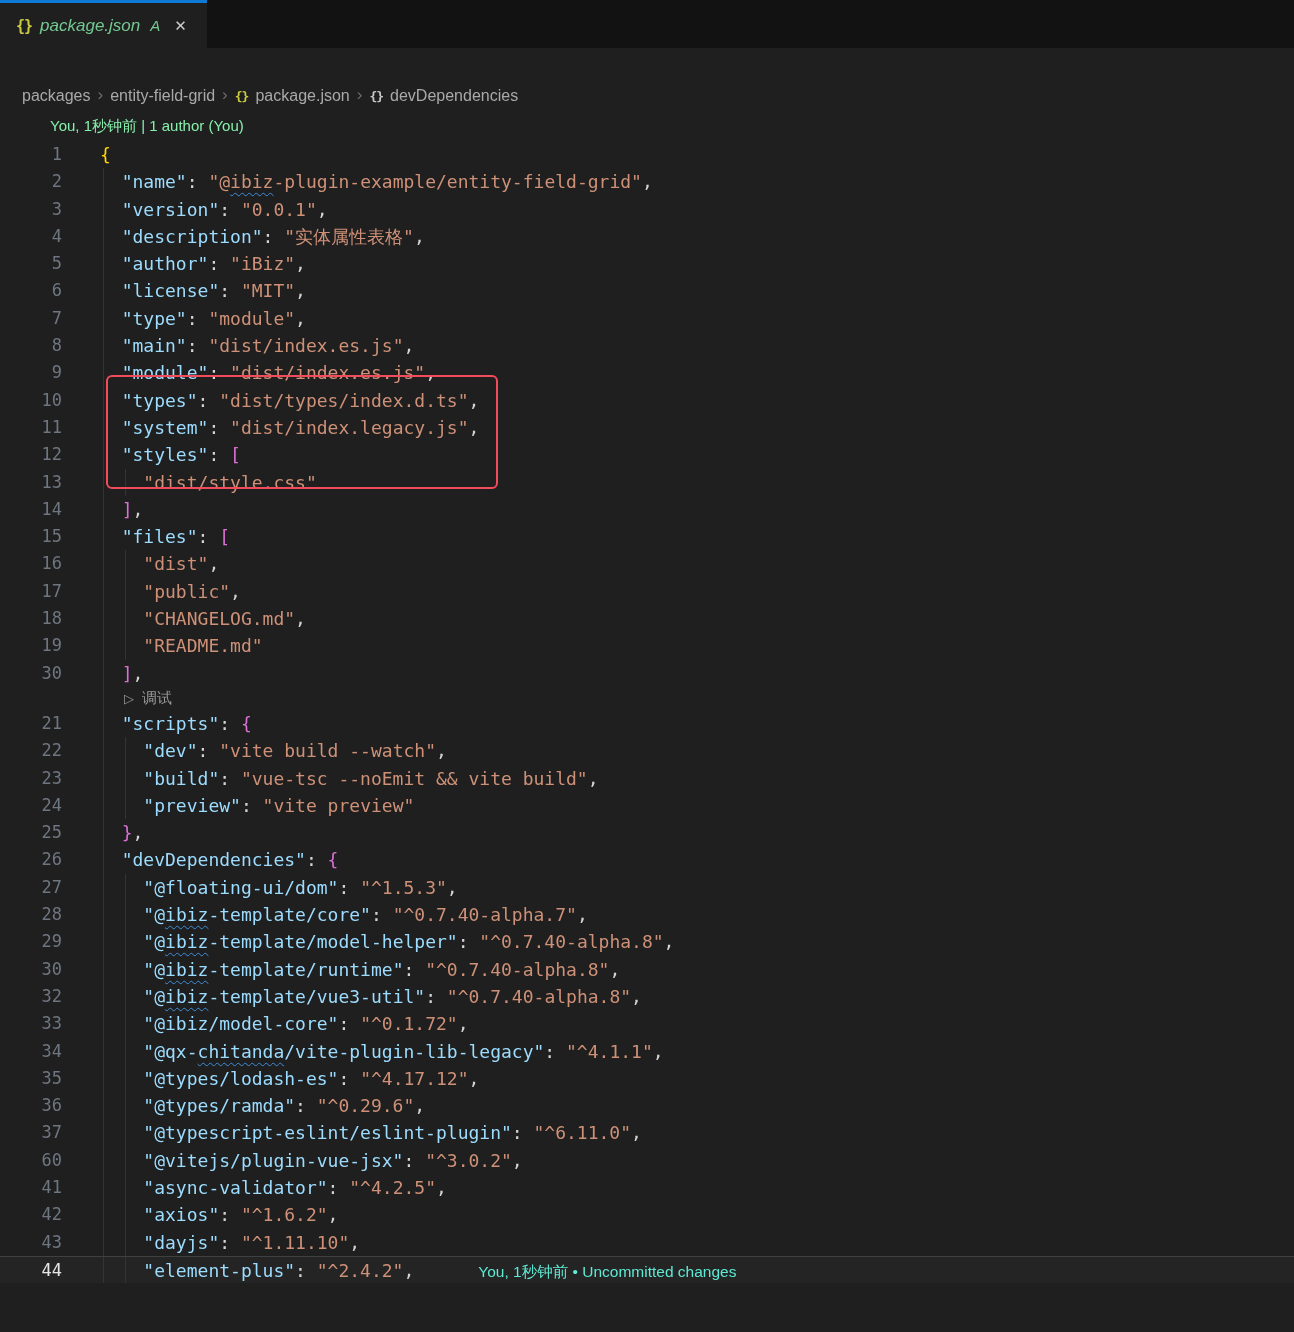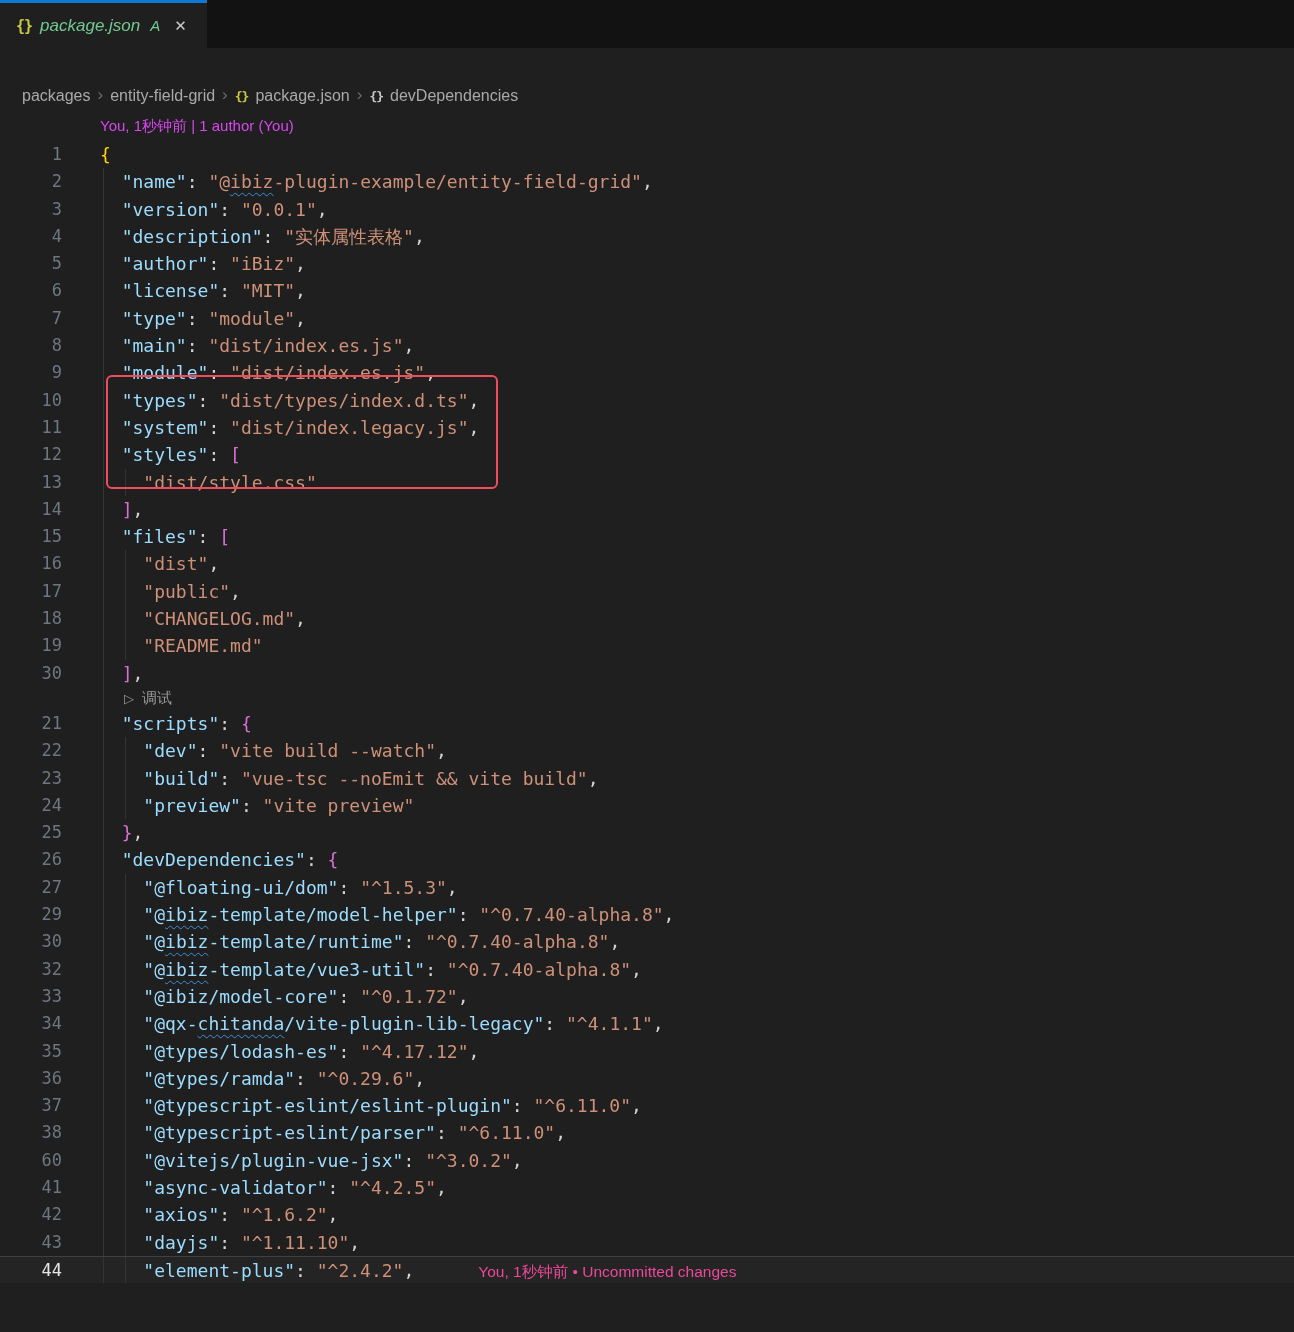--- a/index.html
+++ b/index.html
@@ -20,42 +20,42 @@
   .breadcrumb { height:32px; display:flex; align-items:center; padding-left:22px;
                 color:#a9a9a9; font-size:16px; gap:7px; background:#1f1f1f;margin-top:32px; }
   .bsep { color:#6e6e6e; font-size:17px; transform:translateY(-1px); }
   .bicon { font-family:"DejaVu Sans Mono", monospace; font-weight:bold; font-size:13px;
            letter-spacing:-1px; }
   .bicon.yellow { color:#cbcb41; }
   .bicon.gray { color:#c8c8c8; }
 
   
   .editor { position:relative; font-family:"DejaVu Sans Mono", monospace; }
-  .lenstop { height:29px; padding-left:100px; display:flex; align-items:center;
-             color:#d946ef; font-size:15px; font-family:"Liberation Sans", sans-serif;
+  .lenstop { height:29px; padding-left:50px; display:flex; align-items:center;
+             color:#86efac; font-size:15px; font-family:"Liberation Sans", sans-serif;
              cursor:pointer; }
   .row { position:relative; height:27.3px; display:flex; font-size:18px;
          line-height:27.3px; white-space:pre; }
   .row.cur { background:#242424; border-top:1px solid #404040; }
   .ln { width:62px; text-align:right; color:#6e7681; flex:none; font-size:17px; }
   .row.cur .ln { color:#e5e5e5; }
   .code { flex:1; padding-left:38px; }
   .guide { position:absolute; top:0; bottom:0; width:1px; background:#343434; }
   .g1 { left:103px; } .g2 { left:125px; }
 
   .t.w  { color:#d4d4d4; }
   .t.p  { color:#d4d4d4; }
   .t.k  { color:#9cdcfe; }
   .t.s  { color:#ce9178; }
   .t.b1 { color:#ffd700; }
   .t.b2 { color:#da70d6; }
   .t.ks { color:#9cdcfe; text-decoration:underline wavy #3e8fd9 1px; text-underline-offset:4px; }
   .t.ss { color:#ce9178; text-decoration:underline wavy #3e8fd9 1px; text-underline-offset:4px; }
 
-  .blame { color:#ec4899; font-family:"Liberation Sans", sans-serif; font-size:15.5px;
+  .blame { color:#5eead4; font-family:"Liberation Sans", sans-serif; font-size:15.5px;
            margin-left:64px; }
 
   .lensrow { position:relative; height:23px; display:flex; align-items:center;
              padding-left:124px; gap:8px; color:#999999; font-size:15px;
              font-family:"Liberation Sans", sans-serif; cursor:pointer; }
   .lplay { font-size:13px; color:#999999; }
 
   
   .redbox { position:absolute; left:106px; top:375px; width:392px; height:114px;
             border:2.5px solid #f14c5c; border-radius:6px; z-index:5; pointer-events:none; }
@@ -112,29 +112,29 @@
         <span class="lplay">▷</span>
         <span class="llabel">调试</span>
       </div>
       <div class="row"><span class="guide g1"></span><span class="ln">21</span><span class="code"><span class="t w">  </span><span class="t k">"scripts"</span><span class="t p">: </span><span class="t b2">{</span></span></div>
       <div class="row"><span class="guide g1"></span><span class="guide g2"></span><span class="ln">22</span><span class="code"><span class="t w">    </span><span class="t k">"dev"</span><span class="t p">: </span><span class="t s">"vite build --watch"</span><span class="t p">,</span></span></div>
       <div class="row"><span class="guide g1"></span><span class="guide g2"></span><span class="ln">23</span><span class="code"><span class="t w">    </span><span class="t k">"build"</span><span class="t p">: </span><span class="t s">"vue-tsc --noEmit &amp;&amp; vite build"</span><span class="t p">,</span></span></div>
       <div class="row"><span class="guide g1"></span><span class="guide g2"></span><span class="ln">24</span><span class="code"><span class="t w">    </span><span class="t k">"preview"</span><span class="t p">: </span><span class="t s">"vite preview"</span></span></div>
       <div class="row"><span class="guide g1"></span><span class="ln">25</span><span class="code"><span class="t w">  </span><span class="t b2">}</span><span class="t p">,</span></span></div>
       <div class="row"><span class="guide g1"></span><span class="ln">26</span><span class="code"><span class="t w">  </span><span class="t k">"devDependencies"</span><span class="t p">: </span><span class="t b2">{</span></span></div>
       <div class="row"><span class="guide g1"></span><span class="guide g2"></span><span class="ln">27</span><span class="code"><span class="t w">    </span><span class="t k">"@floating-ui/dom"</span><span class="t p">: </span><span class="t s">"^1.5.3"</span><span class="t p">,</span></span></div>
+      <div class="row"><span class="guide g1"></span><span class="guide g2"></span><span class="ln">28</span><span class="code"><span class="t w">    </span><span class="t k">"@</span><span class="t ks">ibiz</span><span class="t k">-template/core"</span><span class="t p">: </span><span class="t s">"^0.7.40-alpha.7"</span><span class="t p">,</span></span></div>
       <div class="row"><span class="guide g1"></span><span class="guide g2"></span><span class="ln">29</span><span class="code"><span class="t w">    </span><span class="t k">"@</span><span class="t ks">ibiz</span><span class="t k">-template/model-helper"</span><span class="t p">: </span><span class="t s">"^0.7.40-alpha.8"</span><span class="t p">,</span></span></div>
       <div class="row"><span class="guide g1"></span><span class="guide g2"></span><span class="ln">30</span><span class="code"><span class="t w">    </span><span class="t k">"@</span><span class="t ks">ibiz</span><span class="t k">-template/runtime"</span><span class="t p">: </span><span class="t s">"^0.7.40-alpha.8"</span><span class="t p">,</span></span></div>
       <div class="row"><span class="guide g1"></span><span class="guide g2"></span><span class="ln">32</span><span class="code"><span class="t w">    </span><span class="t k">"@</span><span class="t ks">ibiz</span><span class="t k">-template/vue3-util"</span><span class="t p">: </span><span class="t s">"^0.7.40-alpha.8"</span><span class="t p">,</span></span></div>
       <div class="row"><span class="guide g1"></span><span class="guide g2"></span><span class="ln">33</span><span class="code"><span class="t w">    </span><span class="t k">"@ibiz/model-core"</span><span class="t p">: </span><span class="t s">"^0.1.72"</span><span class="t p">,</span></span></div>
       <div class="row"><span class="guide g1"></span><span class="guide g2"></span><span class="ln">34</span><span class="code"><span class="t w">    </span><span class="t k">"@qx-</span><span class="t ks">chitanda</span><span class="t k">/vite-plugin-lib-legacy"</span><span class="t p">: </span><span class="t s">"^4.1.1"</span><span class="t p">,</span></span></div>
       <div class="row"><span class="guide g1"></span><span class="guide g2"></span><span class="ln">35</span><span class="code"><span class="t w">    </span><span class="t k">"@types/lodash-es"</span><span class="t p">: </span><span class="t s">"^4.17.12"</span><span class="t p">,</span></span></div>
       <div class="row"><span class="guide g1"></span><span class="guide g2"></span><span class="ln">36</span><span class="code"><span class="t w">    </span><span class="t k">"@types/ramda"</span><span class="t p">: </span><span class="t s">"^0.29.6"</span><span class="t p">,</span></span></div>
       <div class="row"><span class="guide g1"></span><span class="guide g2"></span><span class="ln">37</span><span class="code"><span class="t w">    </span><span class="t k">"@typescript-eslint/eslint-plugin"</span><span class="t p">: </span><span class="t s">"^6.11.0"</span><span class="t p">,</span></span></div>
-      <div class="row"><span class="guide g1"></span><span class="guide g2"></span><span class="ln">38</span><span class="code"><span class="t w">    </span><span class="t k">"@typescript-eslint/parser"</span><span class="t p">: </span><span class="t s">"^6.11.0"</span><span class="t p">,</span></span></div>
       <div class="row"><span class="guide g1"></span><span class="guide g2"></span><span class="ln">60</span><span class="code"><span class="t w">    </span><span class="t k">"@vitejs/plugin-vue-jsx"</span><span class="t p">: </span><span class="t s">"^3.0.2"</span><span class="t p">,</span></span></div>
       <div class="row"><span class="guide g1"></span><span class="guide g2"></span><span class="ln">41</span><span class="code"><span class="t w">    </span><span class="t k">"async-validator"</span><span class="t p">: </span><span class="t s">"^4.2.5"</span><span class="t p">,</span></span></div>
       <div class="row"><span class="guide g1"></span><span class="guide g2"></span><span class="ln">42</span><span class="code"><span class="t w">    </span><span class="t k">"axios"</span><span class="t p">: </span><span class="t s">"^1.6.2"</span><span class="t p">,</span></span></div>
       <div class="row"><span class="guide g1"></span><span class="guide g2"></span><span class="ln">43</span><span class="code"><span class="t w">    </span><span class="t k">"dayjs"</span><span class="t p">: </span><span class="t s">"^1.11.10"</span><span class="t p">,</span></span></div>
       <div class="row cur"><span class="guide g1"></span><span class="guide g2"></span><span class="ln">44</span><span class="code"><span class="t w">    </span><span class="t k">"element-plus"</span><span class="t p">: </span><span class="t s">"^2.4.2"</span><span class="t p">,</span><span class="blame">You, 1秒钟前 • Uncommitted changes</span></span></div>
     </div>
 </div>
 
 <div class="redbox"></div>
 

